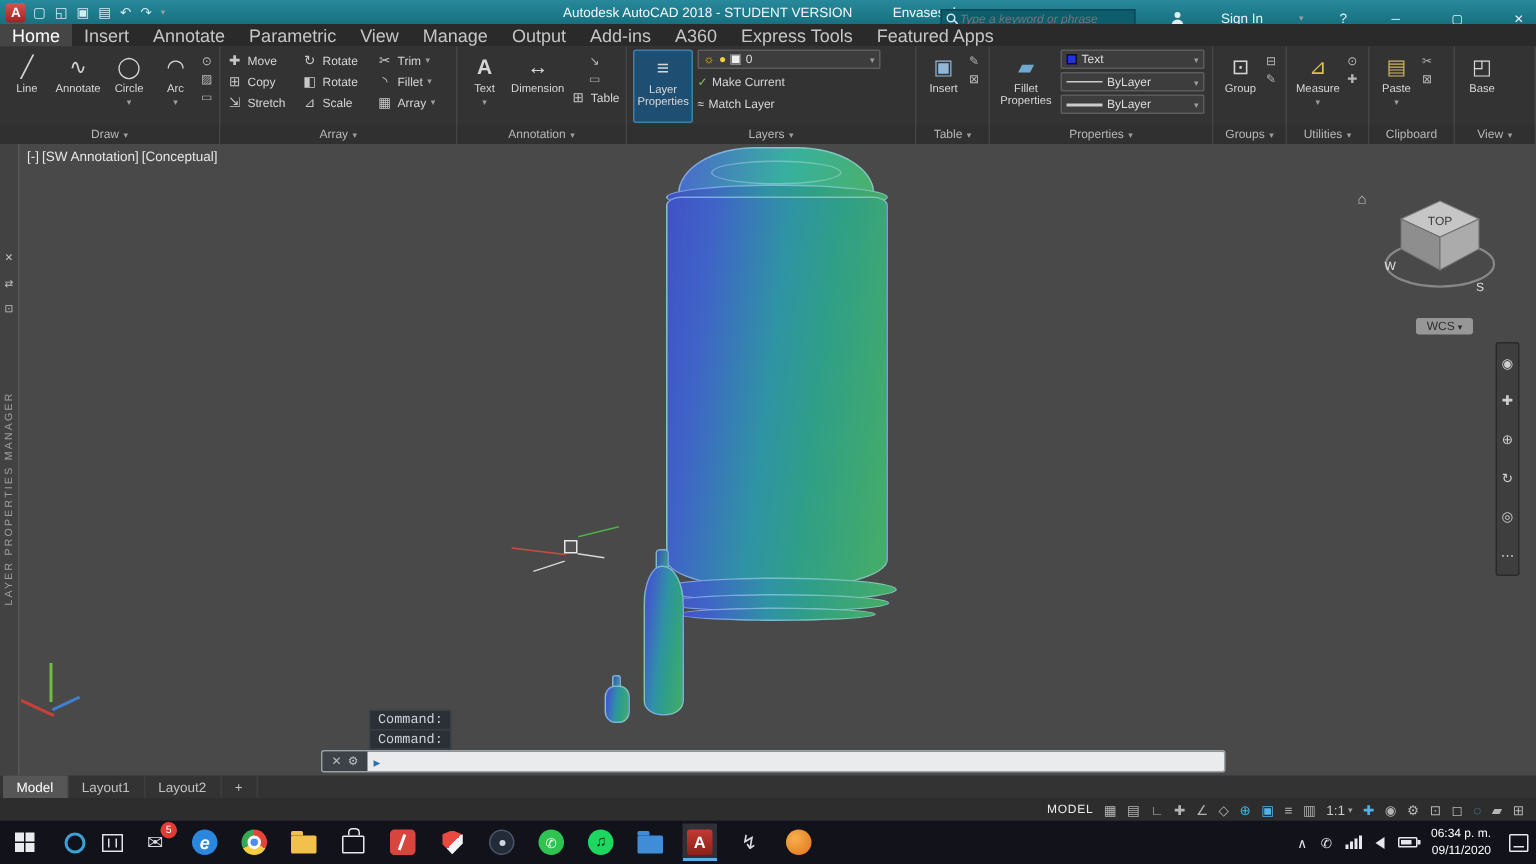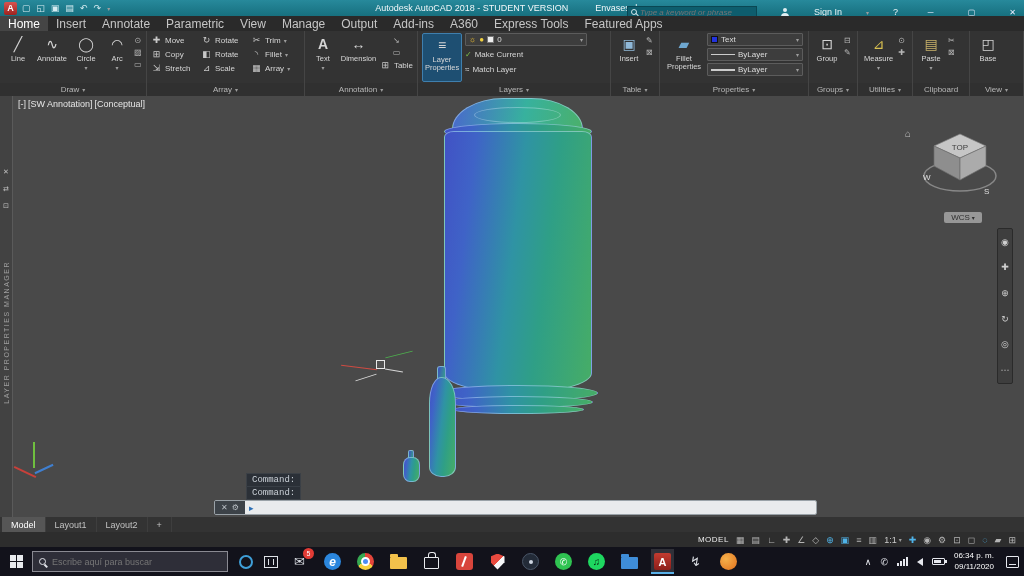--- a/index.html
+++ b/index.html
@@ -536,24 +536,20 @@
 
   <div id="taskbar">
     <div class="win">
       <span class="winlogo">
           <i></i>
           <i></i>
           <i></i>
           <i></i>
         </span>
     </div>
-    <div class="tsearch">
-      <span class="mag2"></span>
-      <input placeholder="Escribe aquí para buscar" style="">
-    </div>
     <span class="cortana"></span>
     <span class="tview"></span>
     <div id="tb-icons">
       <span class="tbi">
         <span class="glyph13">✉</span>
         <span class="badge">5</span>
       </span>
       <span class="tbi">
           <span class="edge">e</span>
         </span>

